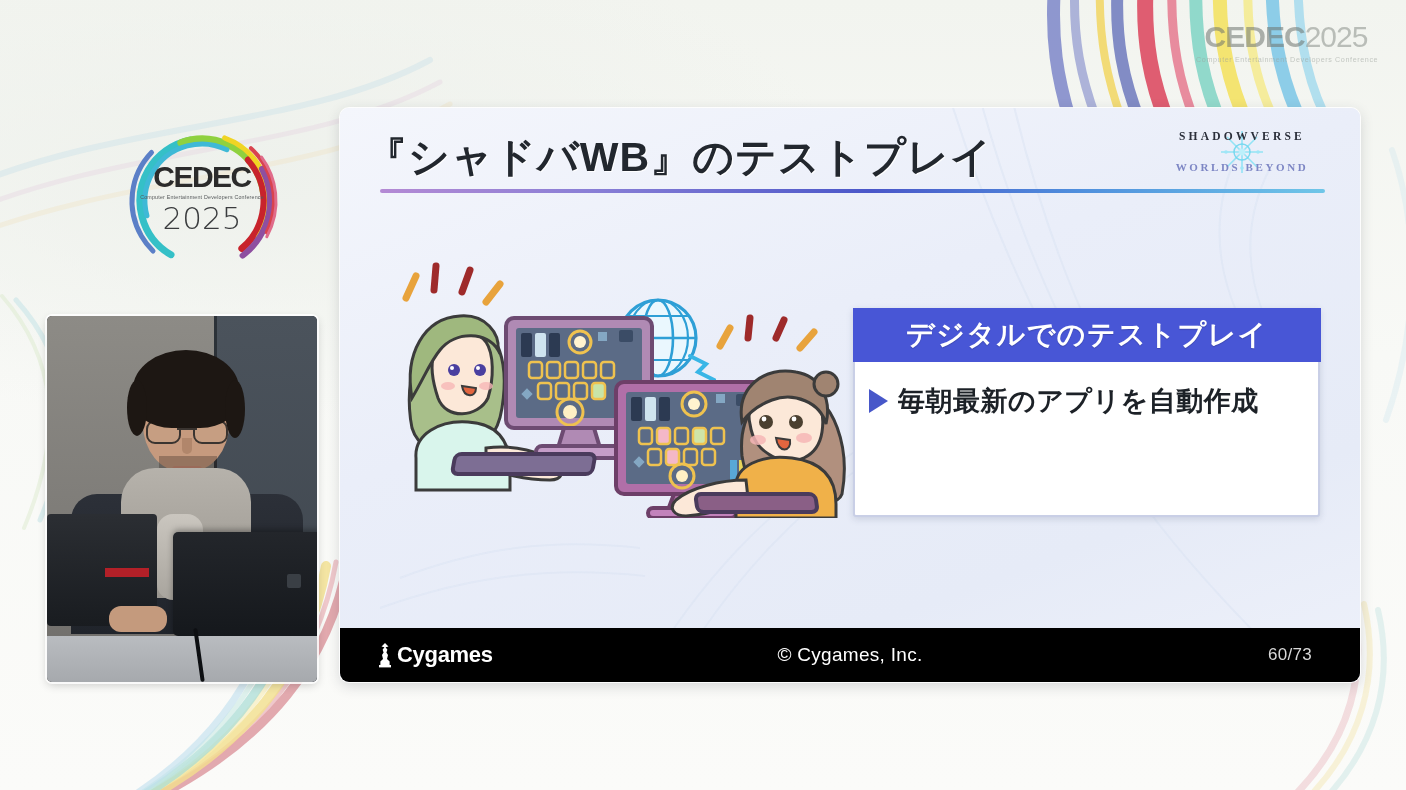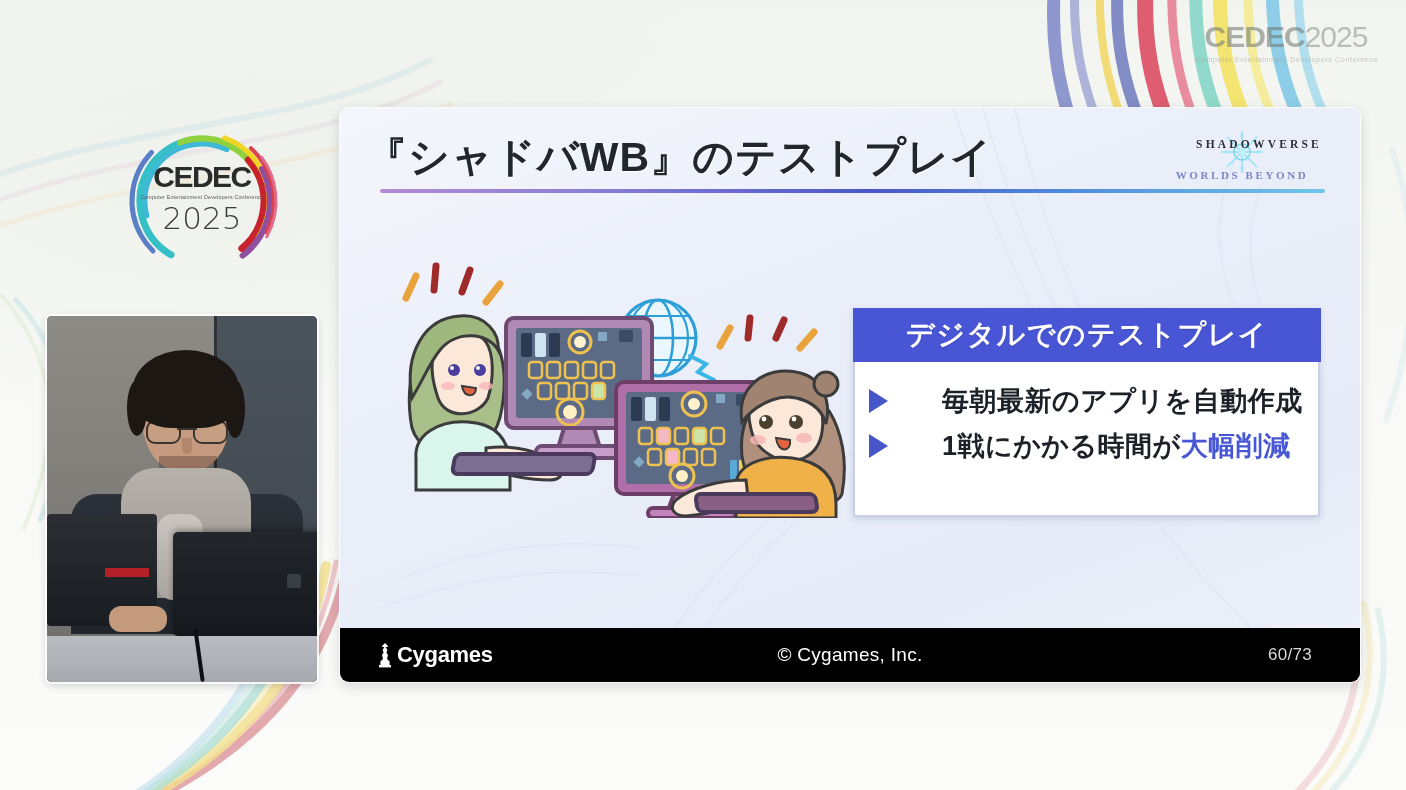--- a/index.html
+++ b/index.html
@@ -147,21 +147,21 @@
     background:linear-gradient(90deg,#b48ad4 0%,#8a7fd6 22%,#4a57c9 52%,#4f8fdd 74%,#6fc6e8 100%);
   }
 
   
   #sv-logo{position:absolute;right:38px;top:18px;width:160px;height:50px;text-align:center;}
   #sv-logo .sv-burst{
     position:absolute;left:50%;top:4px;transform:translateX(-50%);width:52px;height:44px;
   }
   #sv-logo .sv-1{
     position:relative;font-size:11.5px;letter-spacing:3.2px;color:#2b2f3a;font-weight:bold;
-    font-family:"Liberation Serif","DejaVu Serif",serif;margin-top:12px;text-align:right;
+    font-family:"Liberation Serif","DejaVu Serif",serif;margin-top:4px;
   }
   #sv-logo .sv-2{
     position:relative;font-size:11px;letter-spacing:2.6px;color:#7d86c4;font-weight:bold;
     font-family:"Liberation Serif","DejaVu Serif",serif;margin-top:19px;
   }
 
   
   #illustration{position:absolute;left:50px;top:150px;width:470px;height:260px;}
 
   
@@ -170,21 +170,21 @@
     background:#ffffff;border:2px solid #c9cfe6;border-radius:3px;
     box-shadow:0 2px 7px rgba(60,70,110,.18);
   }
   #info-header{
     position:absolute;left:-2px;top:-2px;width:468px;height:54px;
     background:#4856d6;color:#fff;display:flex;align-items:center;justify-content:center;
     font-size:28px;font-weight:bold;letter-spacing:1.5px;
     text-shadow:0 1px 1px rgba(0,0,0,.18);
   }
   .info-bullets{position:absolute;left:0;top:56px;right:0;padding:8px 0 0 14px;}
-  .info-bullet{display:flex;align-items:center;margin:9px 0 0 0;gap:44px;}
+  .info-bullet{display:flex;align-items:center;margin:9px 0 0 0;}
   .bullet-tri{
     width:0;height:0;margin-right:10px;flex:0 0 auto;
     border-top:12px solid transparent;border-bottom:12px solid transparent;
     border-left:19px solid #4757c9;
   }
   .bullet-text{font-size:27px;font-weight:bold;color:#1c2127;letter-spacing:.5px;white-space:nowrap;}
   .bullet-text .hl{color:#4757d6;}
 
   
   #slide-footer{
@@ -467,24 +467,20 @@
       </svg>
     </div>
 
     <div id="info-panel">
       <div id="info-header">デジタルでのテストプレイ</div>
       <div class="info-bullets">
         <div class="info-bullet">
           <span class="bullet-tri"></span>
           <span class="bullet-text">毎朝最新のアプリを自動作成</span>
         </div>
-        <div class="info-bullet">
-          <span class="bullet-tri"></span>
-          <span class="bullet-text"><span>1戦にかかる時間が</span><span class="hl">大幅削減</span></span>
-        </div>
       </div>
     </div>
 
   </div>
 
   <div id="slide-footer">
     <div id="footer-logo">
       <svg class="knight" viewBox="0 0 18 26">
         <path d="M9 1 L12.5 4.5 L9.6 5.2 L11.4 7.8 L10.4 10.6 L12 13 L11 17 L13.6 19.5 L13.6 23 L4.4 23 L4.4 19.5 L7 17 L6 13 L7.6 10.6 L6.6 7.8 L8.4 5.2 L5.5 4.5 Z" fill="#ffffff"></path>
         <rect x="3" y="23" width="12" height="2.4" fill="#ffffff"></rect>

